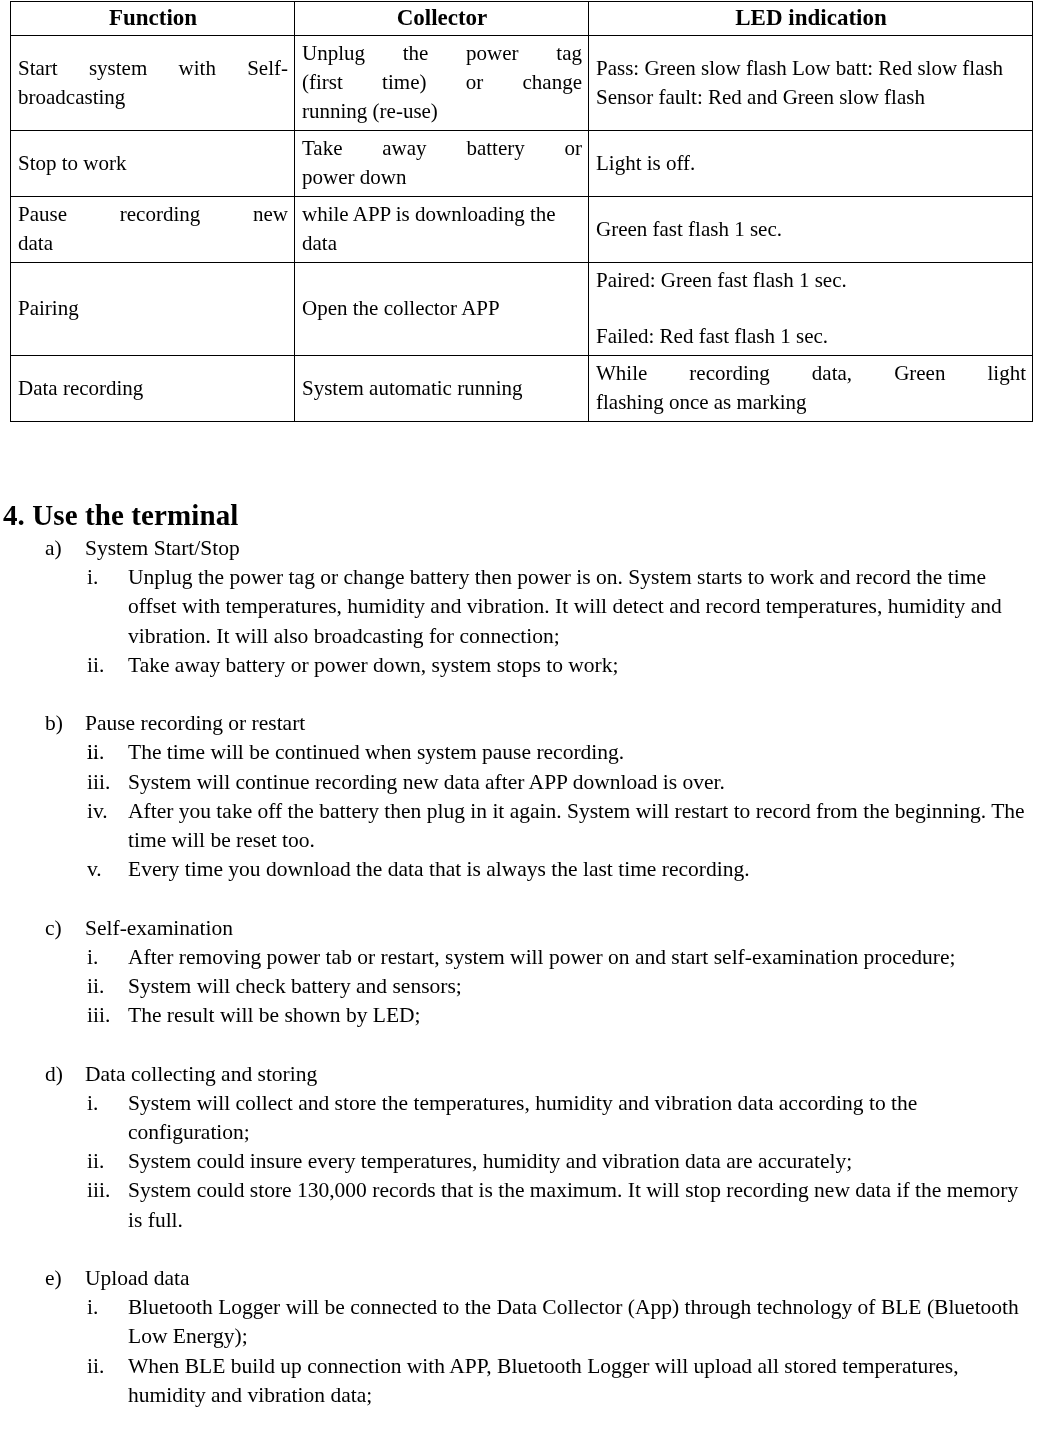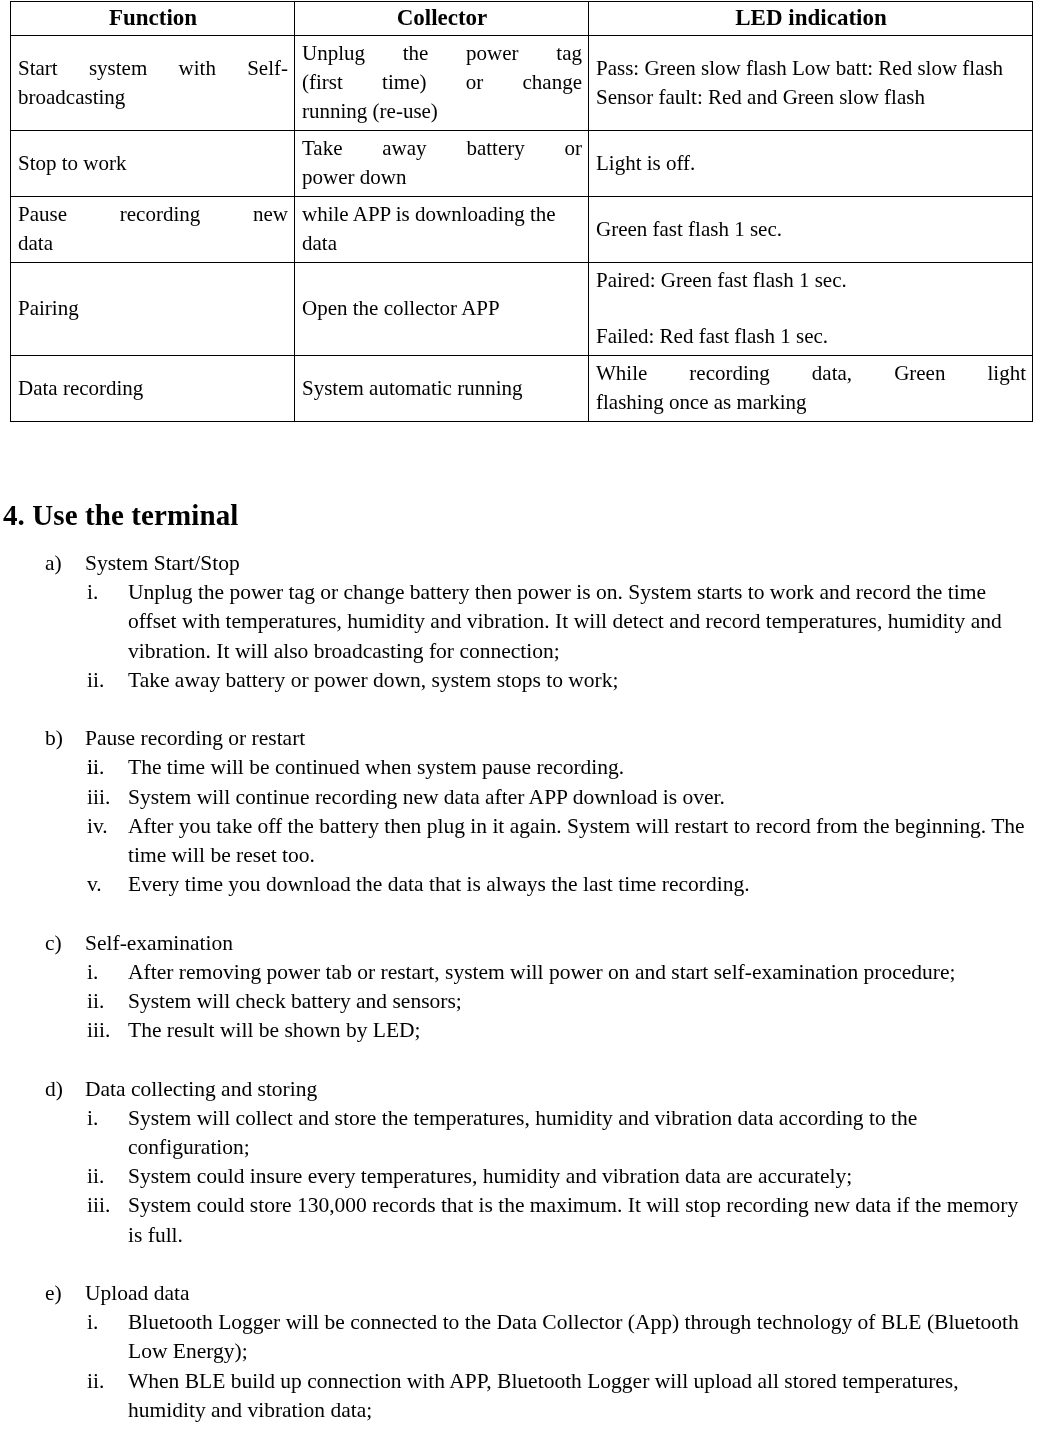--- a/index.html
+++ b/index.html
@@ -61,21 +61,21 @@
   .pair-gap { display: block; height: 27px; }
 
   
   .content {
     position: absolute;
     left: 0;
     top: 497px;
     width: 1044px;
   }
   h2.section-heading {
-    margin: 0 0 16px 0;
+    margin: 0 0 1px 0;
     padding: 0 0 0 3px;
     font-size: 29px;
     line-height: 36px;
     font-weight: bold;
     letter-spacing: 0.1px;
   }
   .lvl1 {
     position: relative;
     font-size: 21.5px;
     line-height: 29.2px;

